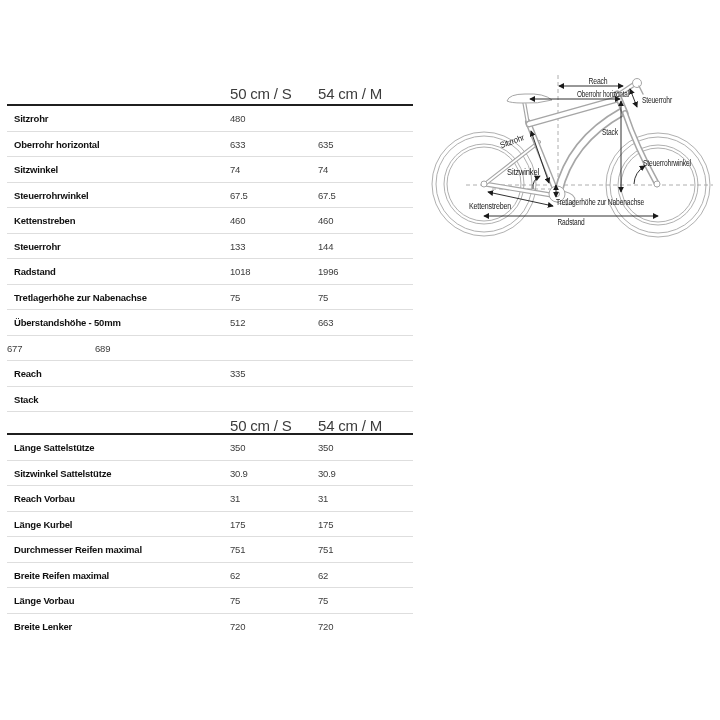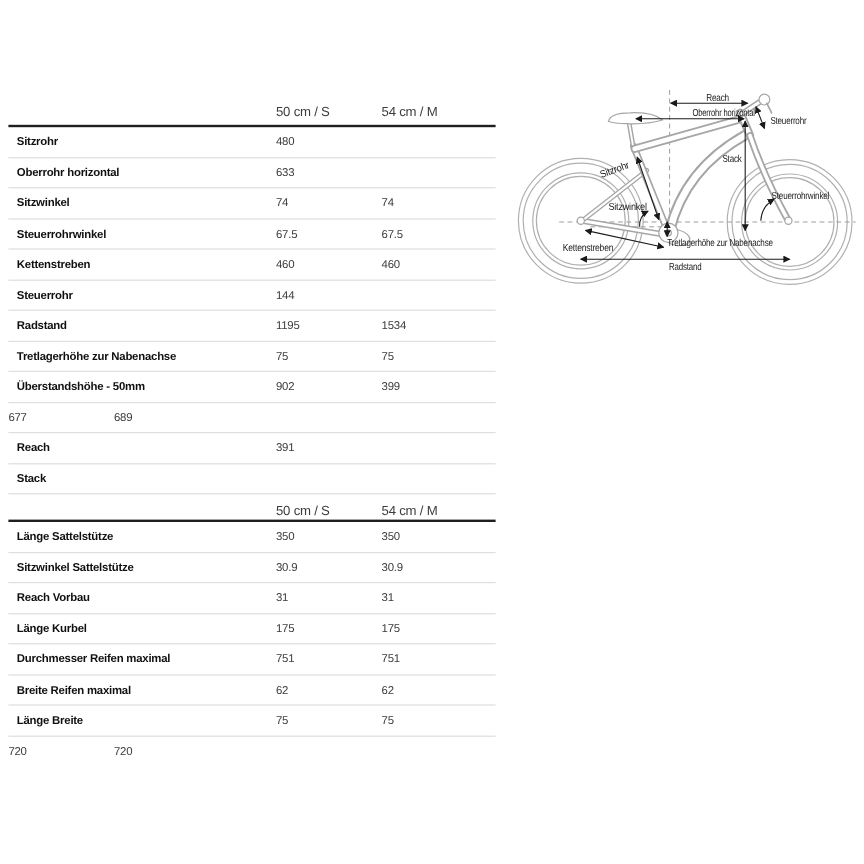--- a/index.html
+++ b/index.html
@@ -8,21 +8,21 @@
     background:#ffffff;
     font-family:"Liberation Sans",sans-serif;
     -webkit-font-smoothing:antialiased;
   }
   .spec-tables{position:absolute;left:7px;top:85px;width:406px}
   .tr{display:flex;box-sizing:border-box}
   .td{box-sizing:border-box;letter-spacing:-0.2px;white-space:nowrap;overflow:visible}
   .lbl{width:223px;padding-left:7px}
   .v{width:88px}
   .head{height:21px;border-bottom:2px solid #1f1f1f}
-  .head .td{line-height:18px;font-size:11px;color:#3c3c3c}
+  .head .td{line-height:18px;font-size:15px;color:#3c3c3c}
   .head2{height:23px}
   .head2 .td{padding-top:7px;line-height:14px}
   .row{height:25.5px;border-bottom:1px solid #dedede}
   .row .td{line-height:25px;font-size:9.5px}
   .row .lbl{font-weight:bold;color:#101010}
   .row .v{color:#3c3c3c}
   .row.nb{border-bottom:none}
   .diagram{position:absolute;left:430px;top:56px;width:290px;height:190px}
   .diagram text{font-family:"Liberation Sans",sans-serif;font-size:8.5px;fill:#1a1a1a;letter-spacing:-0.2px}
   .ann{stroke:#1a1a1a;stroke-width:0.9;fill:none}
@@ -43,62 +43,64 @@
       <div class="td v">50 cm / S</div>
       <div class="td v">54 cm / M</div>
     </div>
     <div class="tr row">
       <div class="td lbl">Sitzrohr</div>
       <div class="td v">480</div>
     </div>
     <div class="tr row">
       <div class="td lbl">Oberrohr horizontal</div>
       <div class="td v">633</div>
+      <div class="td v">635</div>
     </div>
     <div class="tr row">
       <div class="td lbl">Sitzwinkel</div>
       <div class="td v">74</div>
       <div class="td v">74</div>
     </div>
     <div class="tr row">
       <div class="td lbl">Steuerrohrwinkel</div>
       <div class="td v">67.5</div>
       <div class="td v">67.5</div>
     </div>
     <div class="tr row">
       <div class="td lbl">Kettenstreben</div>
       <div class="td v">460</div>
       <div class="td v">460</div>
     </div>
     <div class="tr row">
       <div class="td lbl">Steuerrohr</div>
+      <div class="td v">133</div>
       <div class="td v">144</div>
     </div>
     <div class="tr row">
       <div class="td lbl">Radstand</div>
-      <div class="td v">1195</div>
-      <div class="td v">1534</div>
+      <div class="td v">1018</div>
+      <div class="td v">1996</div>
     </div>
     <div class="tr row">
       <div class="td lbl">Tretlagerhöhe zur Nabenachse</div>
       <div class="td v">75</div>
       <div class="td v">75</div>
     </div>
     <div class="tr row">
       <div class="td lbl">Überstandshöhe - 50mm</div>
-      <div class="td v">902</div>
-      <div class="td v">399</div>
+      <div class="td v">512</div>
+      <div class="td v">663</div>
     </div>
     <div class="tr row">
       <div class="td v">677</div>
       <div class="td v">689</div>
     </div>
     <div class="tr row">
       <div class="td lbl">Reach</div>
-      <div class="td v">391</div>
+      <div class="td v">335</div>
     </div>
     <div class="tr row">
       <div class="td lbl">Stack</div>
     </div>
   </div>
 
   <div>
     <div class="tr head head2">
       <div class="td lbl"></div>
       <div class="td v">50 cm / S</div>
@@ -128,25 +130,26 @@
       <div class="td lbl">Durchmesser Reifen maximal</div>
       <div class="td v">751</div>
       <div class="td v">751</div>
     </div>
     <div class="tr row">
       <div class="td lbl">Breite Reifen maximal</div>
       <div class="td v">62</div>
       <div class="td v">62</div>
     </div>
     <div class="tr row">
-      <div class="td lbl">Länge Breite</div>
+      <div class="td lbl">Länge Vorbau</div>
       <div class="td v">75</div>
       <div class="td v">75</div>
     </div>
     <div class="tr row nb">
+      <div class="td lbl">Breite Lenker</div>
       <div class="td v">720</div>
       <div class="td v">720</div>
     </div>
   </div>
 </div>
 
 <svg class="diagram" viewBox="0 0 290 190" xmlns="http://www.w3.org/2000/svg">
   <defs>
     <marker id="ah" viewBox="0 0 6 6" markerWidth="6" markerHeight="6" refX="5.2" refY="3" orient="auto-start-reverse" markerUnits="userSpaceOnUse">
       <path d="M0,0 L6,3 L0,6 Z" fill="#1a1a1a"></path>

